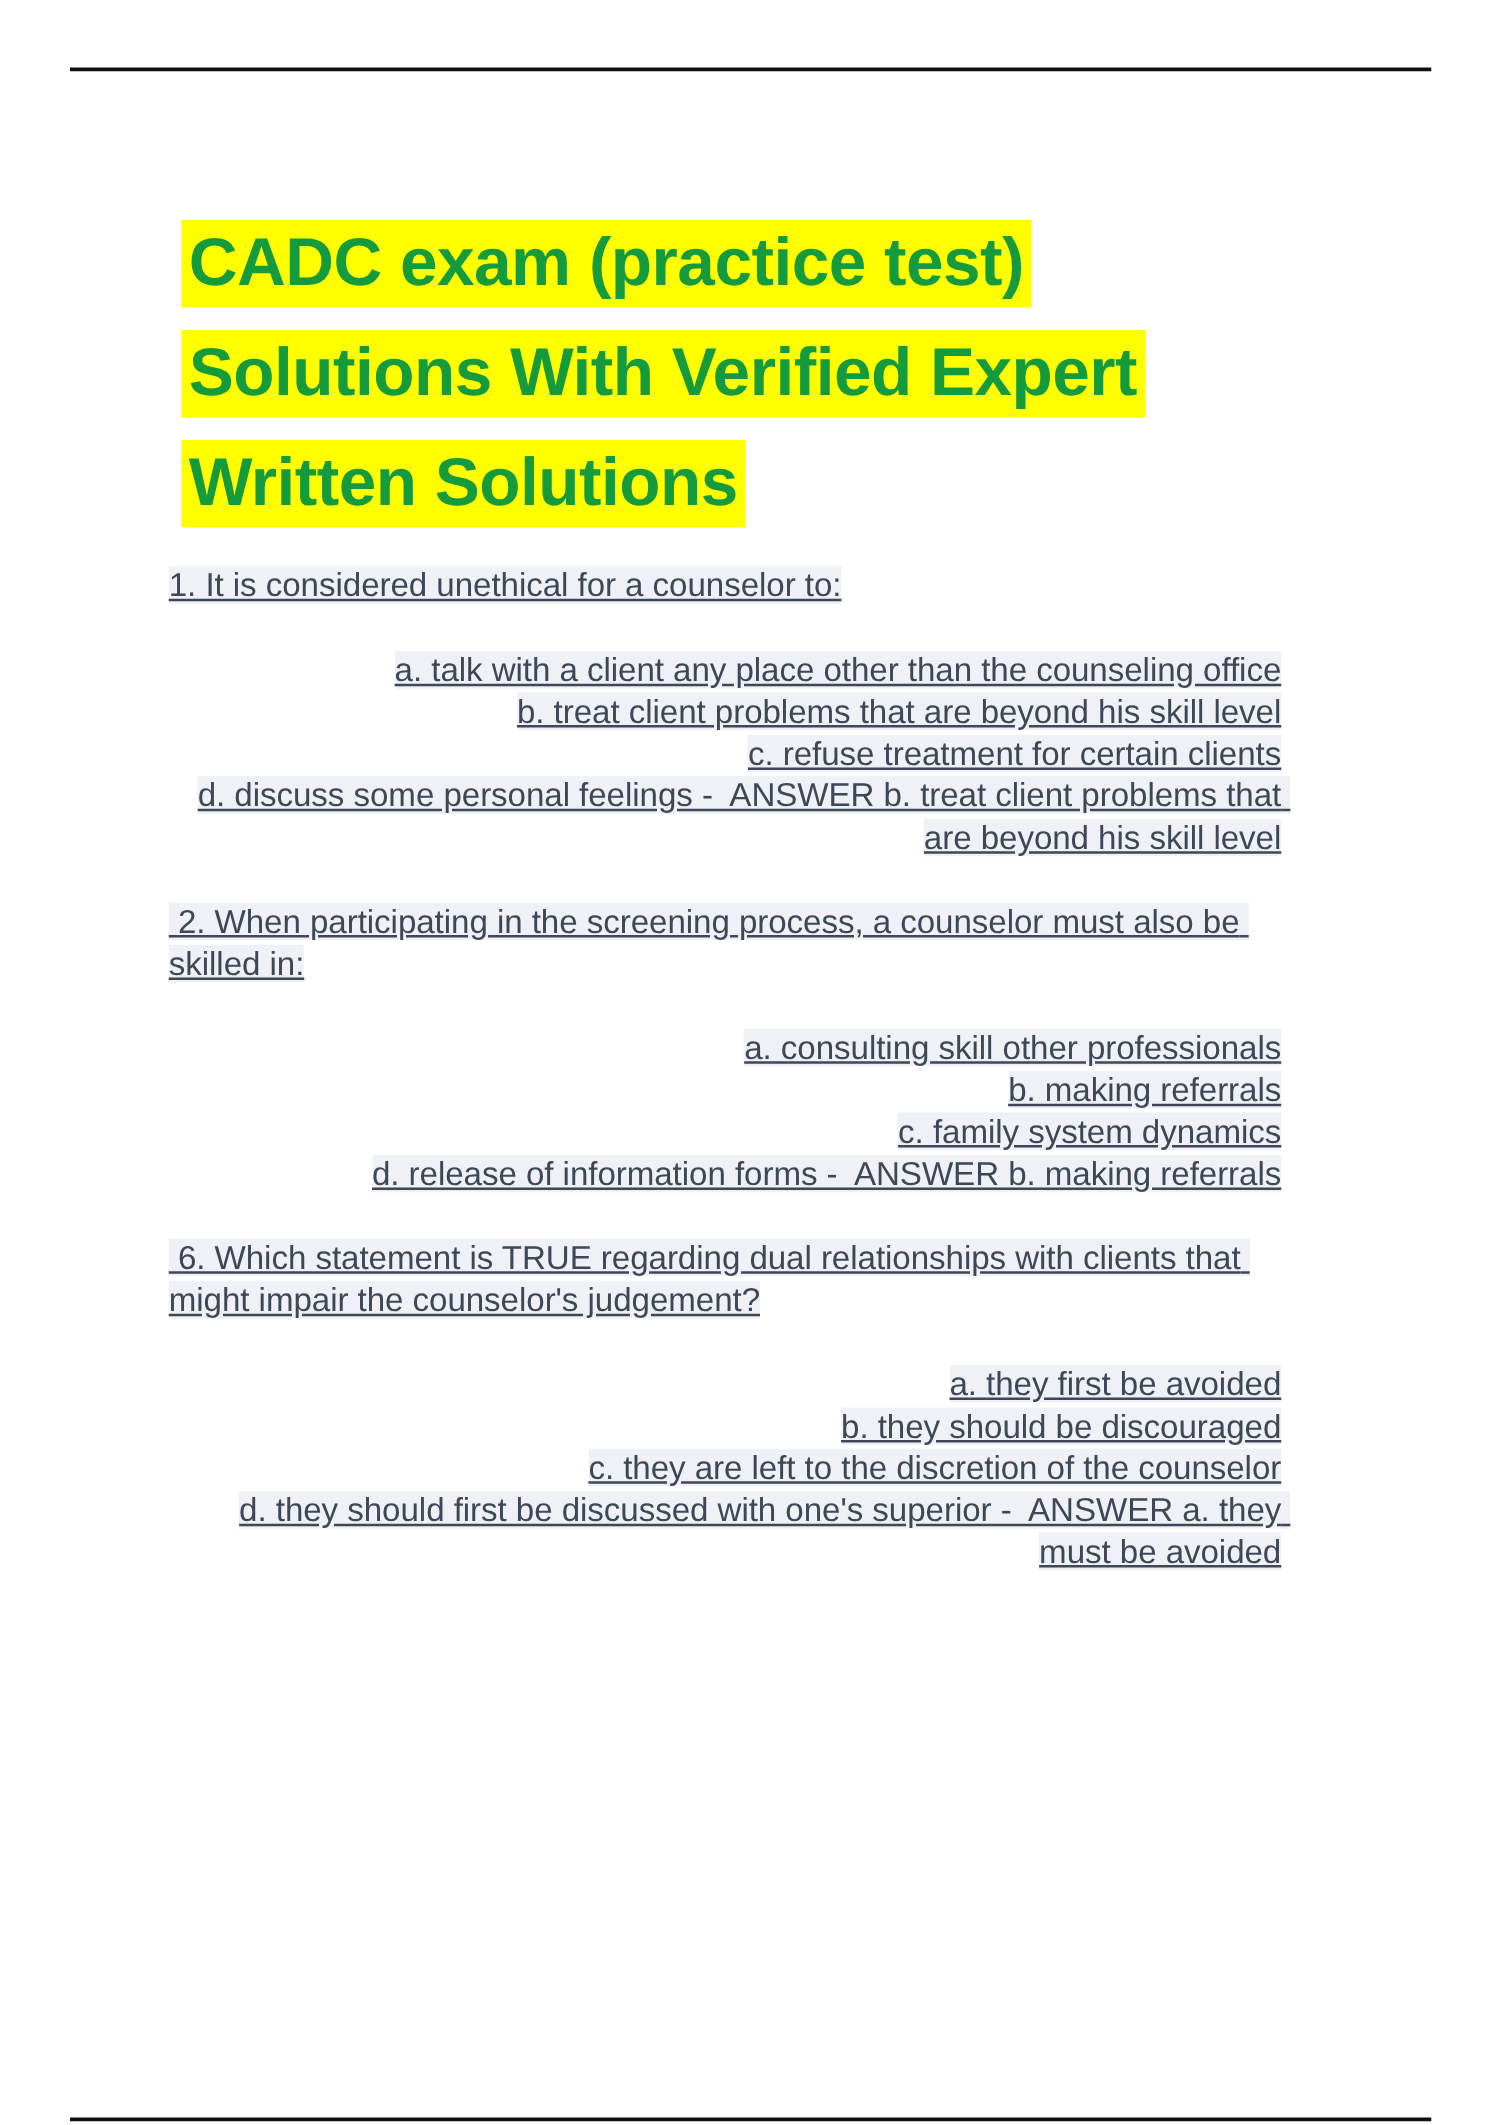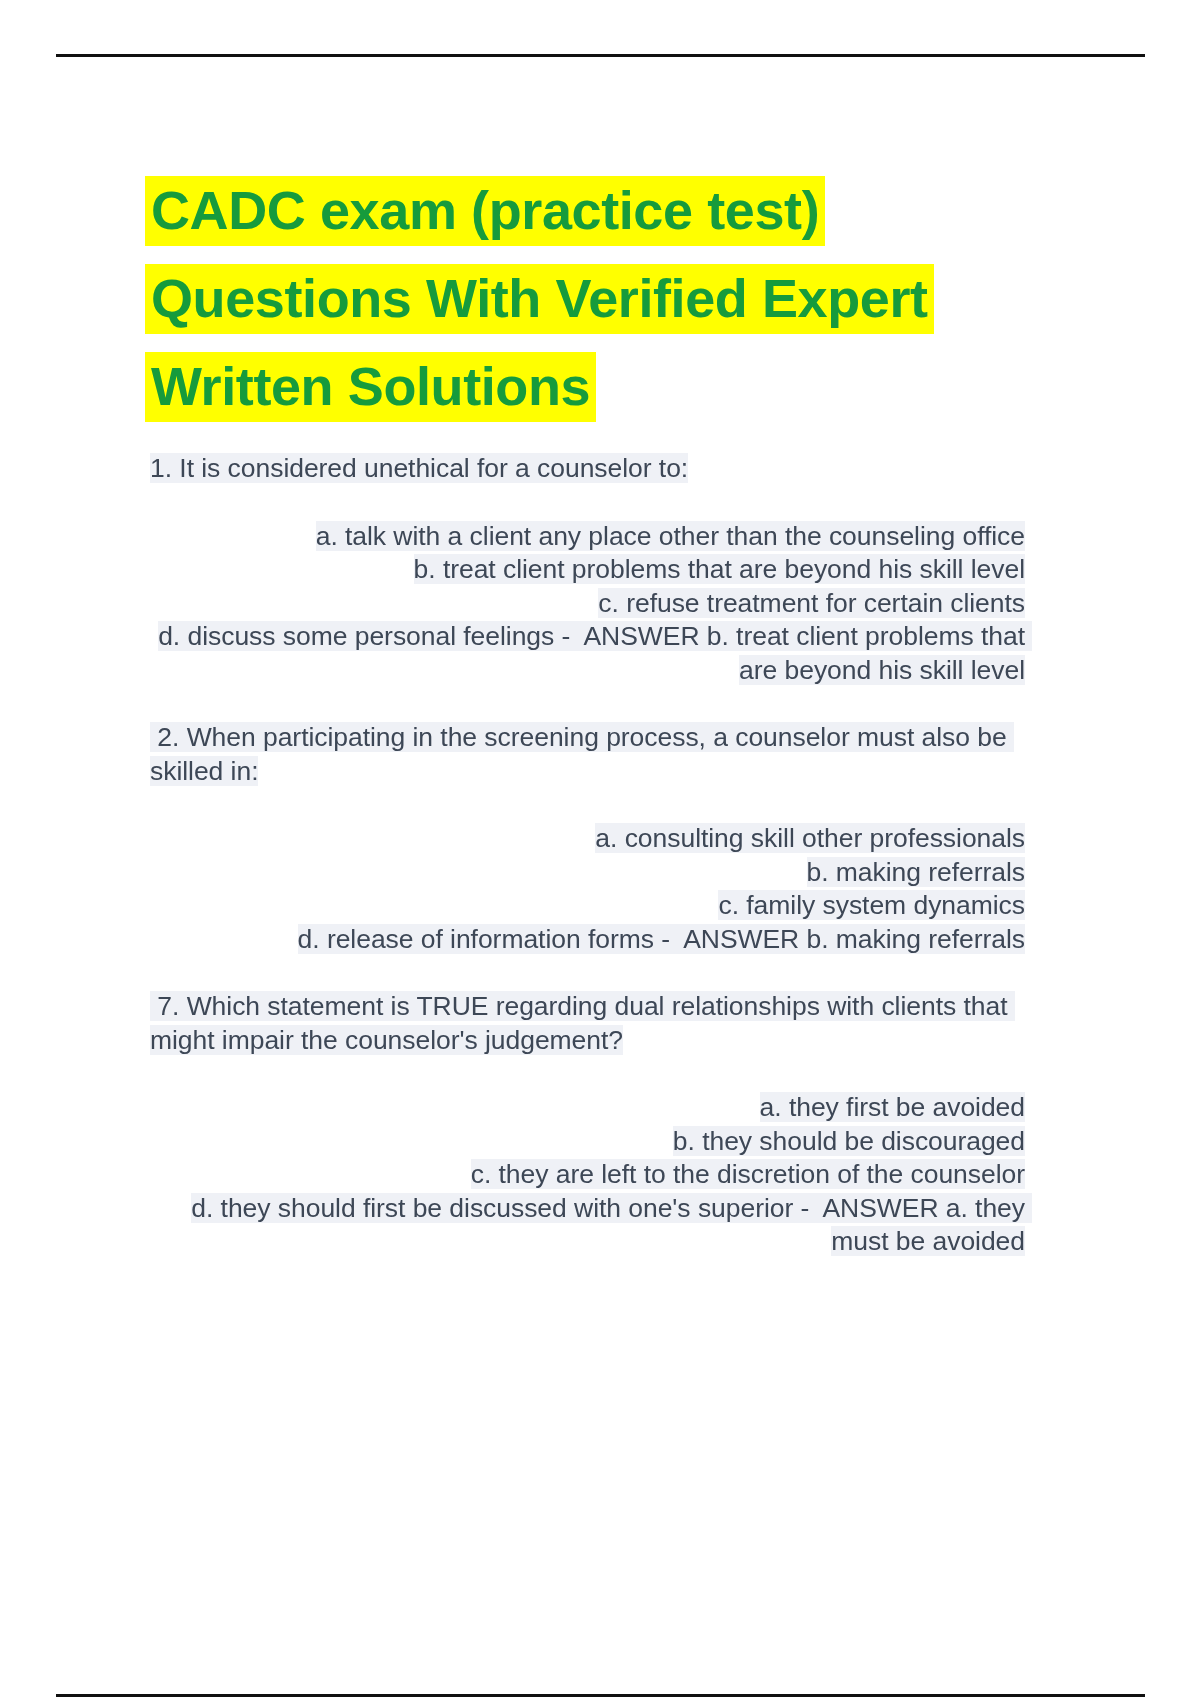--- a/index.html
+++ b/index.html
@@ -62,21 +62,22 @@
     position: absolute;
     left: 135px;
     top: 452px;
     width: 890px;
     color: #3d4756;
     font-size: 26.5px;
     line-height: 33.5px;
     letter-spacing: -0.05px;
   }
   .qblock {
-    margin: 0 0 34px 15px;
+    margin: 0 0 34px 0;
+    text-decoration: underline;
   }
   .qblock:last-child { margin-bottom: 0; }
 
   .q-stem,
   .opt {
     margin: 0;
     padding: 0;
     white-space: pre-wrap;
   }
   
@@ -98,21 +99,21 @@
 </style>
 </head>
 <body>
 
 <div class="page">
 
   <div class="rule rule-top"></div>
 
   <div class="title-block">
     <span class="title-line"><span class="hl">CADC exam (practice test)</span></span>
-    <span class="title-line"><span class="hl">Questions With Verified Expert</span></span>
+    <span class="title-line"><span class="hl">Solutions With Verified Expert</span></span>
     <span class="title-line"><span class="hl">Written Solutions</span></span>
   </div>
 
   <div class="content">
 
     <div class="qblock">
       <p class="q-stem"><span class="tint">1. It is considered unethical for a counselor to:</span></p>
       <ul class="opts">
         <li class="opt"><span class="tint">a. talk with a client any place other than the counseling office</span></li>
         <li class="opt"><span class="tint">b. treat client problems that are beyond his skill level</span></li>
@@ -125,21 +126,21 @@
       <p class="q-stem"><span class="tint"> 2. When participating in the screening process, a counselor must also be skilled in:</span></p>
       <ul class="opts">
         <li class="opt"><span class="tint">a. consulting skill other professionals</span></li>
         <li class="opt"><span class="tint">b. making referrals</span></li>
         <li class="opt"><span class="tint">c. family system dynamics</span></li>
         <li class="opt"><span class="tint">d. release of information forms -  ANSWER b. making referrals</span></li>
       </ul>
     </div>
 
     <div class="qblock">
-      <p class="q-stem"><span class="tint"> 7. Which statement is TRUE regarding dual relationships with clients that might impair the counselor's judgement?</span></p>
+      <p class="q-stem"><span class="tint"> 6. Which statement is TRUE regarding dual relationships with clients that might impair the counselor's judgement?</span></p>
       <ul class="opts">
         <li class="opt"><span class="tint">a. they first be avoided</span></li>
         <li class="opt"><span class="tint">b. they should be discouraged</span></li>
         <li class="opt"><span class="tint">c. they are left to the discretion of the counselor</span></li>
         <li class="opt"><span class="tint">d. they should first be discussed with one's superior -  ANSWER a. they must be avoided</span></li>
       </ul>
     </div>
 
   </div>
 

